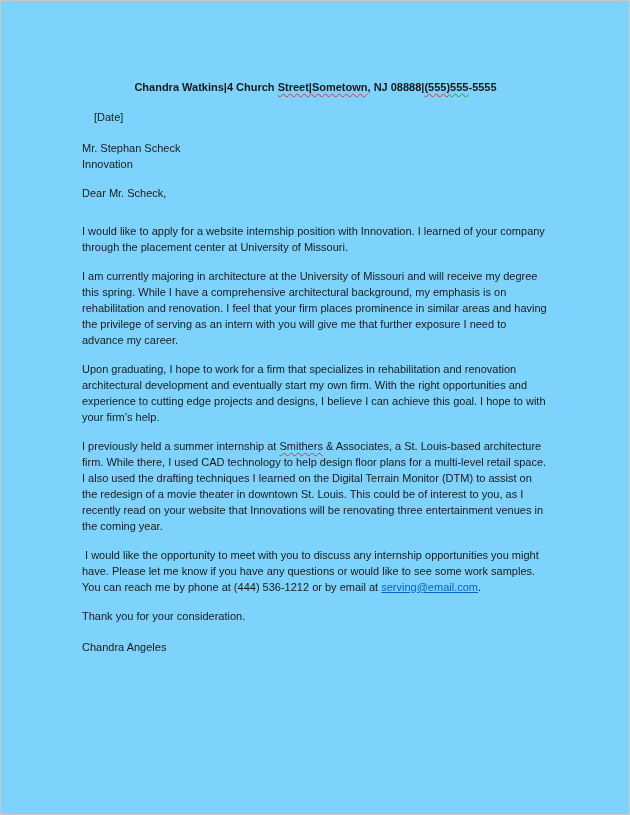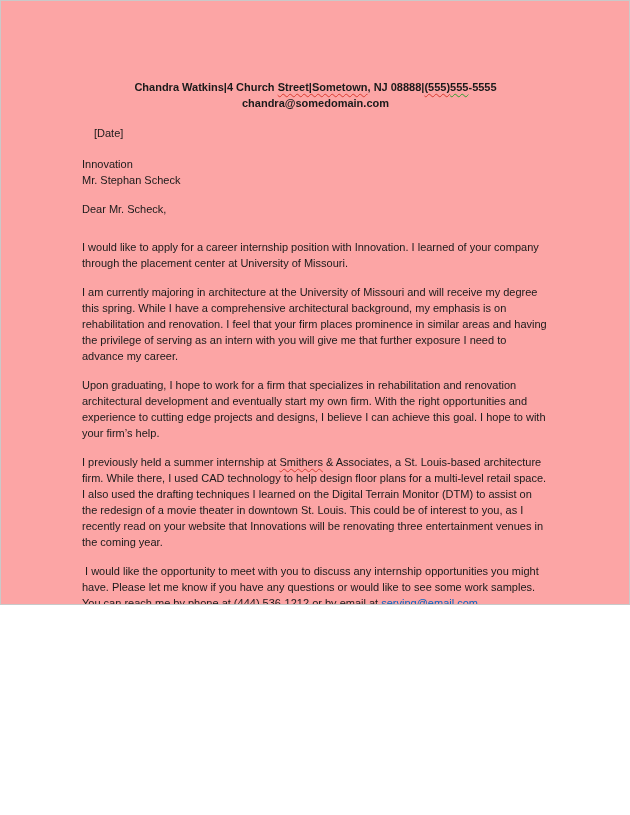--- a/index.html
+++ b/index.html
@@ -4,22 +4,22 @@
 <style>
   html, body {
     margin: 0;
     padding: 0;
     background: #ffffff;
     font-family: "Liberation Sans", "DejaVu Sans", sans-serif;
   }
   .page {
     box-sizing: border-box;
     width: 630px;
-    height: 605px;
-    background: #fca5a5;
+    height: 815px;
+    background: #7dd3fc;
     border: 1px solid #c9c9c9;
     padding: 78px 80px 40px 81px;
     color: #1a1a1a;
     font-size: 11px;
     line-height: 16px;
     overflow: hidden;
   }
   .letter-header {
     text-align: center;
     font-weight: bold;
@@ -55,33 +55,32 @@
     cursor: pointer;
   }
 </style>
 </head>
 <body>
 
 <div class="page">
 
   <div class="letter-header">
     <div class="header-line"><span>Chandra Watkins|4 Church </span><span class="sq-red">Street|Sometown</span><span>, NJ 08888|</span><span class="sq-red">(555)</span><span class="sq-green">555</span><span>-5555</span></div>
-    <div class="header-line">chandra@somedomain.com</div>
   </div>
 
   <p class="date-line">[Date]</p>
 
   <div class="recipient-block">
+    <div class="block-line">Mr. Stephan Scheck</div>
     <div class="block-line">Innovation</div>
-    <div class="block-line">Mr. Stephan Scheck</div>
   </div>
 
   <p class="salutation">Dear Mr. Scheck,</p>
 
-  <p class="para">I would like to apply for a career internship position with Innovation. I learned of your company through the placement center at University of Missouri.</p>
+  <p class="para">I would like to apply for a website internship position with Innovation. I learned of your company through the placement center at University of Missouri.</p>
 
   <p class="para">I am currently majoring in architecture at the University of Missouri and will receive my degree this spring. While I have a comprehensive architectural background, my emphasis is on rehabilitation and renovation. I feel that your firm places prominence in similar areas and having the privilege of serving as an intern with you will give me that further exposure I need to advance my career.</p>
 
   <p class="para">Upon graduating, I hope to work for a firm that specializes in rehabilitation and renovation architectural development and eventually start my own firm. With the right opportunities and experience to cutting edge projects and designs, I believe I can achieve this goal. I hope to with your firm’s help.</p>
 
   <p class="para"><span>I previously held a summer internship at </span><span class="sq-red">Smithers</span><span> &amp; Associates, a St. Louis-based architecture firm. While there, I used CAD technology to help design floor plans for a multi-level retail space. I also used the drafting techniques I learned on the Digital Terrain Monitor (DTM) to assist on the redesign of a movie theater in downtown St. Louis. This could be of interest to you, as I recently read on your website that Innovations will be renovating three entertainment venues in the coming year.</span></p>
 
   <p class="para"><span>&nbsp;I would like the opportunity to meet with you to discuss any internship opportunities you might have. Please let me know if you have any questions or would like to see some work samples. You can reach me by phone at (444) 536-1212 or by email at </span><a class="email-link">serving@email.com</a><span>.</span></p>
 
   <p class="closing-thanks">Thank you for your consideration.</p>

